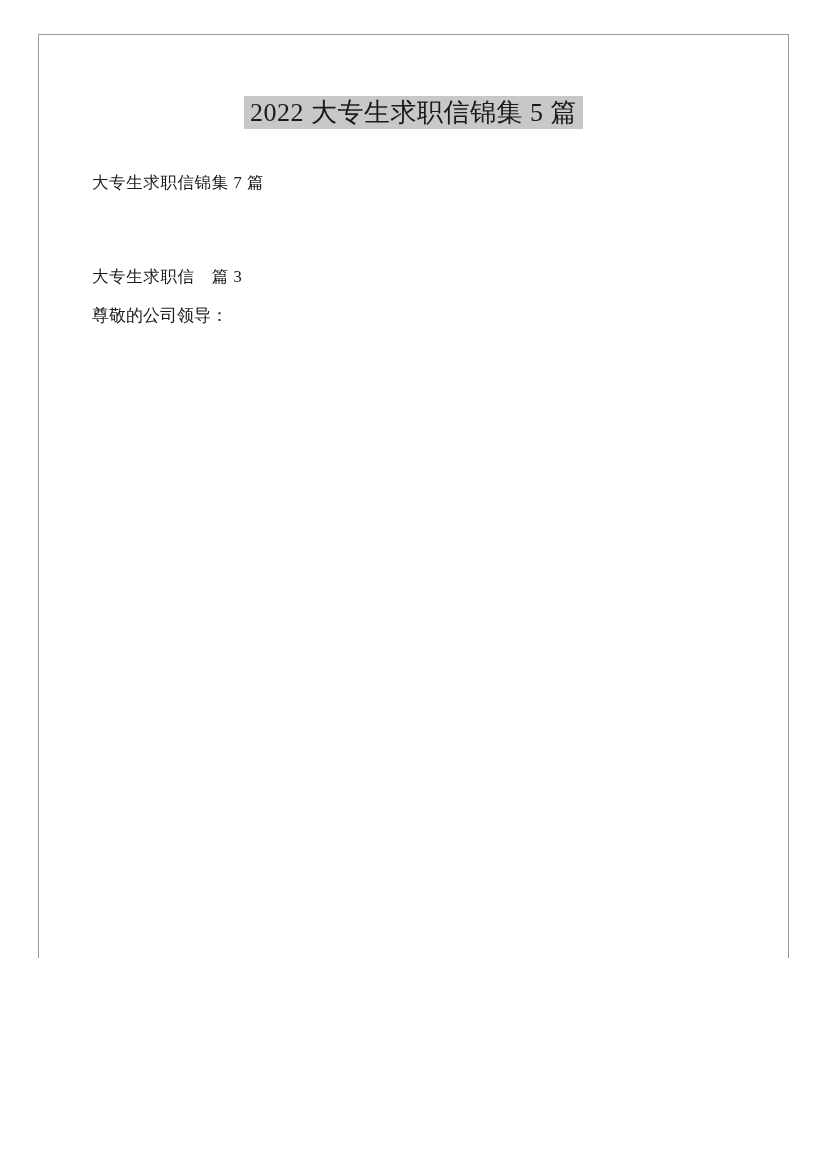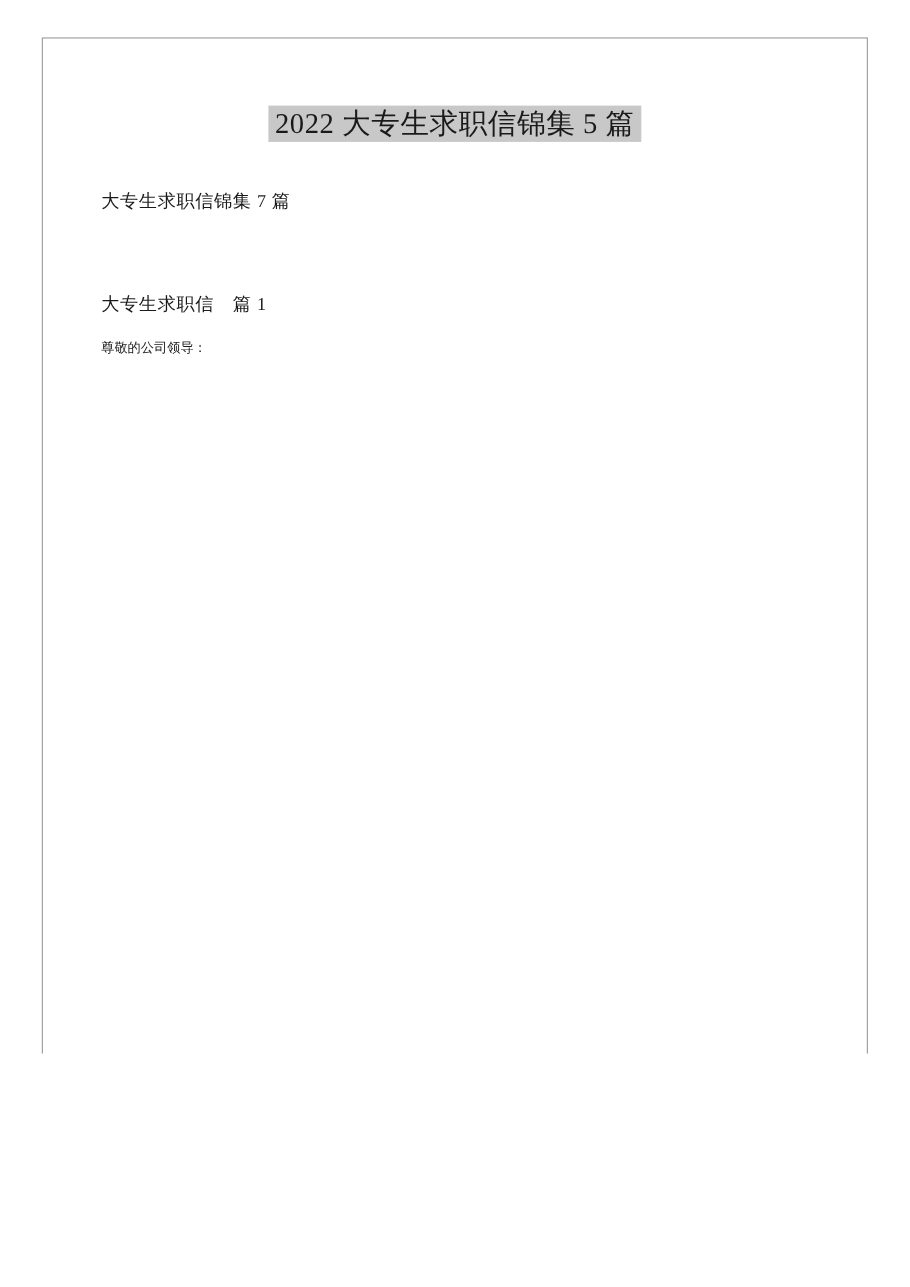--- a/index.html
+++ b/index.html
@@ -69,21 +69,21 @@
   .gap-lg {
     height: 62px;
   }
   .section-head {
     font-size: 16.5px;
     line-height: 34px;
     letter-spacing: 0.6px;
     margin: 0;
   }
   .salutation {
-    font-size: 12px;
+    font-size: 17px;
     line-height: 44px;
     margin: 0;
   }
   .footer {
     position: absolute;
     left: 0;
     right: 0;
     top: 1085px;
     text-align: right;
     font-size: 18px;
@@ -105,21 +105,21 @@
 
   <div class="content">
 
     <h1 class="doc-title"><span class="hl">2022 大专生求职信锦集 5 篇</span></h1>
 
     <div class="subtitle">大专生求职信锦集 7 篇</div>
 
 
     <div class="gap-lg"></div>
 
-    <p class="section-head">大专生求职信　篇 1</p>
+    <p class="section-head">大专生求职信　篇 3</p>
 
     <p class="salutation">尊敬的公司领导：</p>
 
 
 
 
   </div>
 
   <div class="footer">
     <span>第 1 页</span><span class="sep"></span><span>共 1 页</span>

